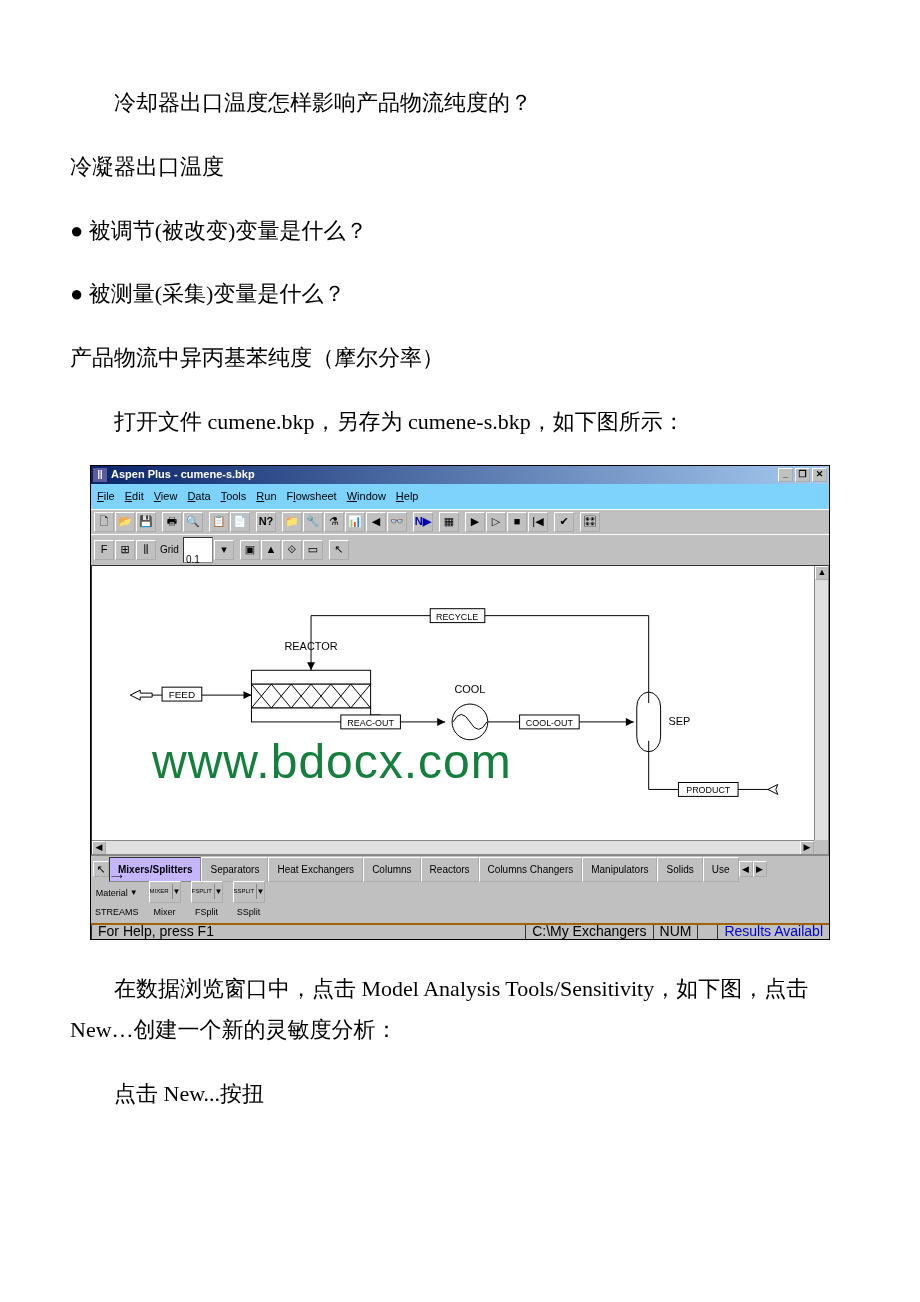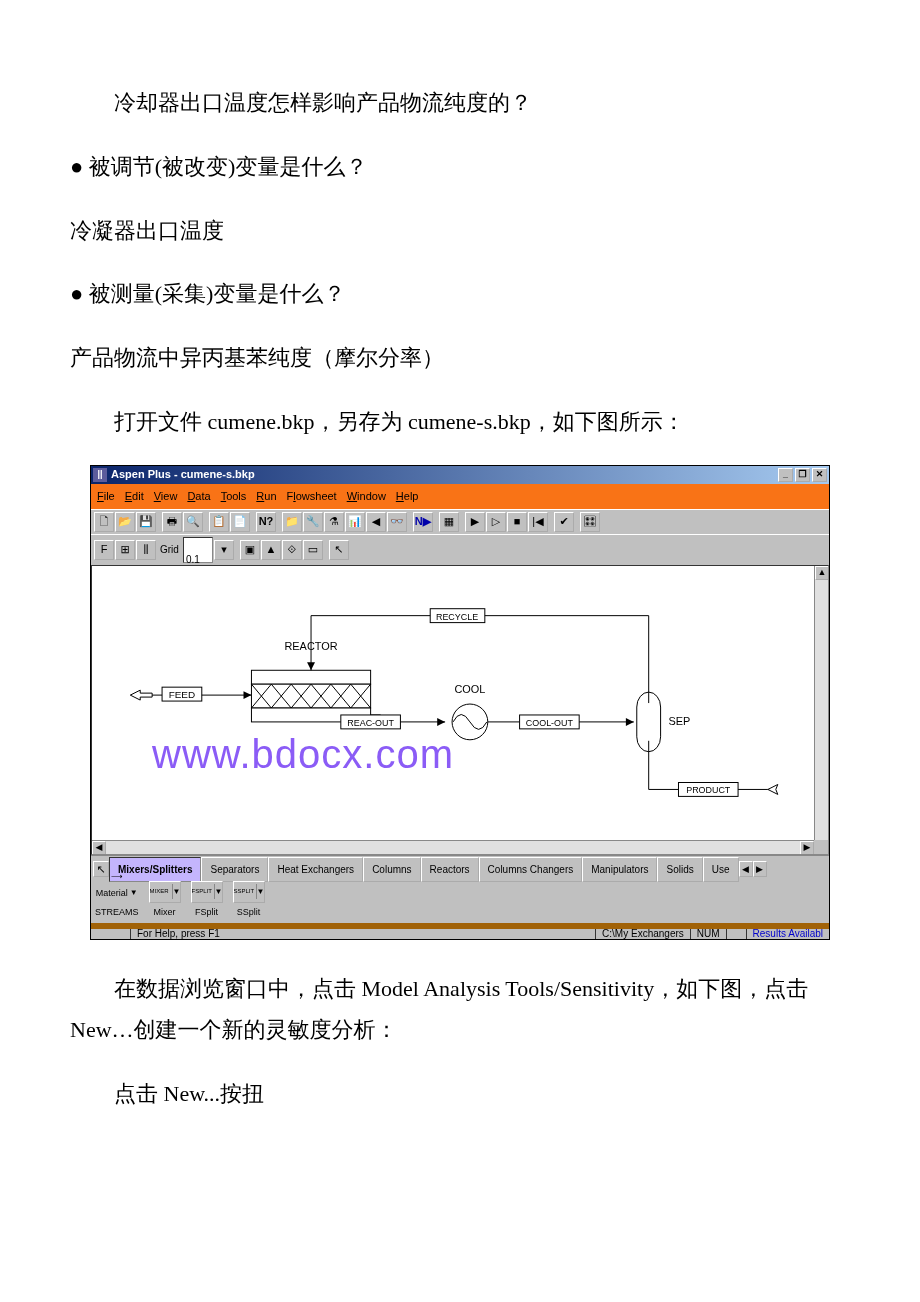--- a/index.html
+++ b/index.html
@@ -42,21 +42,21 @@
   }
   .titlebar .spacer { flex: 1; }
   .titlebar .winbtn {
     width: 15px; height: 14px; background: #c0c0c0; margin-left: 2px;
     border: 1px outset #fff; color: #000; font-size: 9px;
     display: flex; align-items: center; justify-content: center;
     font-family: Arial; font-weight: bold;
   }
   
   .menubar {
-    background: #f97316;
+    background: #7dd3fc;
     display: flex;
     gap: 10px;
     padding: 2px 6px;
     font-size: 11px;
     color: #000;
   }
   .menubar span u { text-decoration: underline; }
   
   .toolbar {
     background: #c0c0c0;
@@ -112,21 +112,21 @@
   }
   .hscroll .arrow.left { position: absolute; left: 0; }
   .hscroll .arrow.right { position: absolute; right: 0; }
   .corner {
     position: absolute; right: 0; bottom: 0; width: 14px; height: 14px; background: #c0c0c0;
   }
   
   .canvas svg { width: 100%; height: 100%; }
   .watermark {
     position: absolute; left: 60px; top: 150px;
-    font-size: 40px; color: #8b5cf6; font-family: Arial;
+    font-size: 48px; color: #15803d; font-family: Arial;
     letter-spacing: 1px; font-weight: 500;
   }
   
   .modellib {
     background: #c0c0c0;
     border-top: 1px solid #888;
   }
   .tabrow {
     display: flex; align-items: center; gap: 0;
     font-size: 10px; padding: 1px 2px;
@@ -147,36 +147,36 @@
   .palitem .box {
     width: 32px; height: 22px; border: 1px outset #fff; background: #c0c0c0;
     display:flex; align-items:center; justify-content:center;
   }
   .palitem .box .dd {
     width:8px; font-size:8px; border-left:1px solid #888; margin-left:auto;
   }
   
   .statusbar {
     display: flex; align-items: center; background: #c0c0c0;
-    border-top: 6px solid #a16207; font-size: 10px; height: 16px; padding-left: 39px;
+    border-top: 2px solid #a16207; font-size: 14px; height: 16px;
   }
   .statusbar .cell {
     padding: 0 6px; border-left: 1px inset #888; height: 100%;
     display: flex; align-items: center;
   }
   .statusbar .grow { flex: 1; }
   .statusbar .results { color: #0000cc; text-align: center; }
 </style>
 </head>
 <body>
 
 <div class="page">
   <p class="indent">冷却器出口温度怎样影响产品物流纯度的？</p>
+  <p>冷凝器出口温度</p>
   <p>● 被调节(被改变)变量是什么？</p>
-  <p>冷凝器出口温度</p>
   <p>● 被测量(采集)变量是什么？</p>
   <p>产品物流中异丙基苯纯度（摩尔分率）</p>
   <p class="indent">打开文件 cumene.bkp，另存为 cumene-s.bkp，如下图所示：</p>
 
   <div class="screenshot">
 
     <div class="titlebar">
       <div class="ticon">||</div>
       <span>Aspen Plus - cumene-s.bkp</span>
       <div class="spacer"></div>

